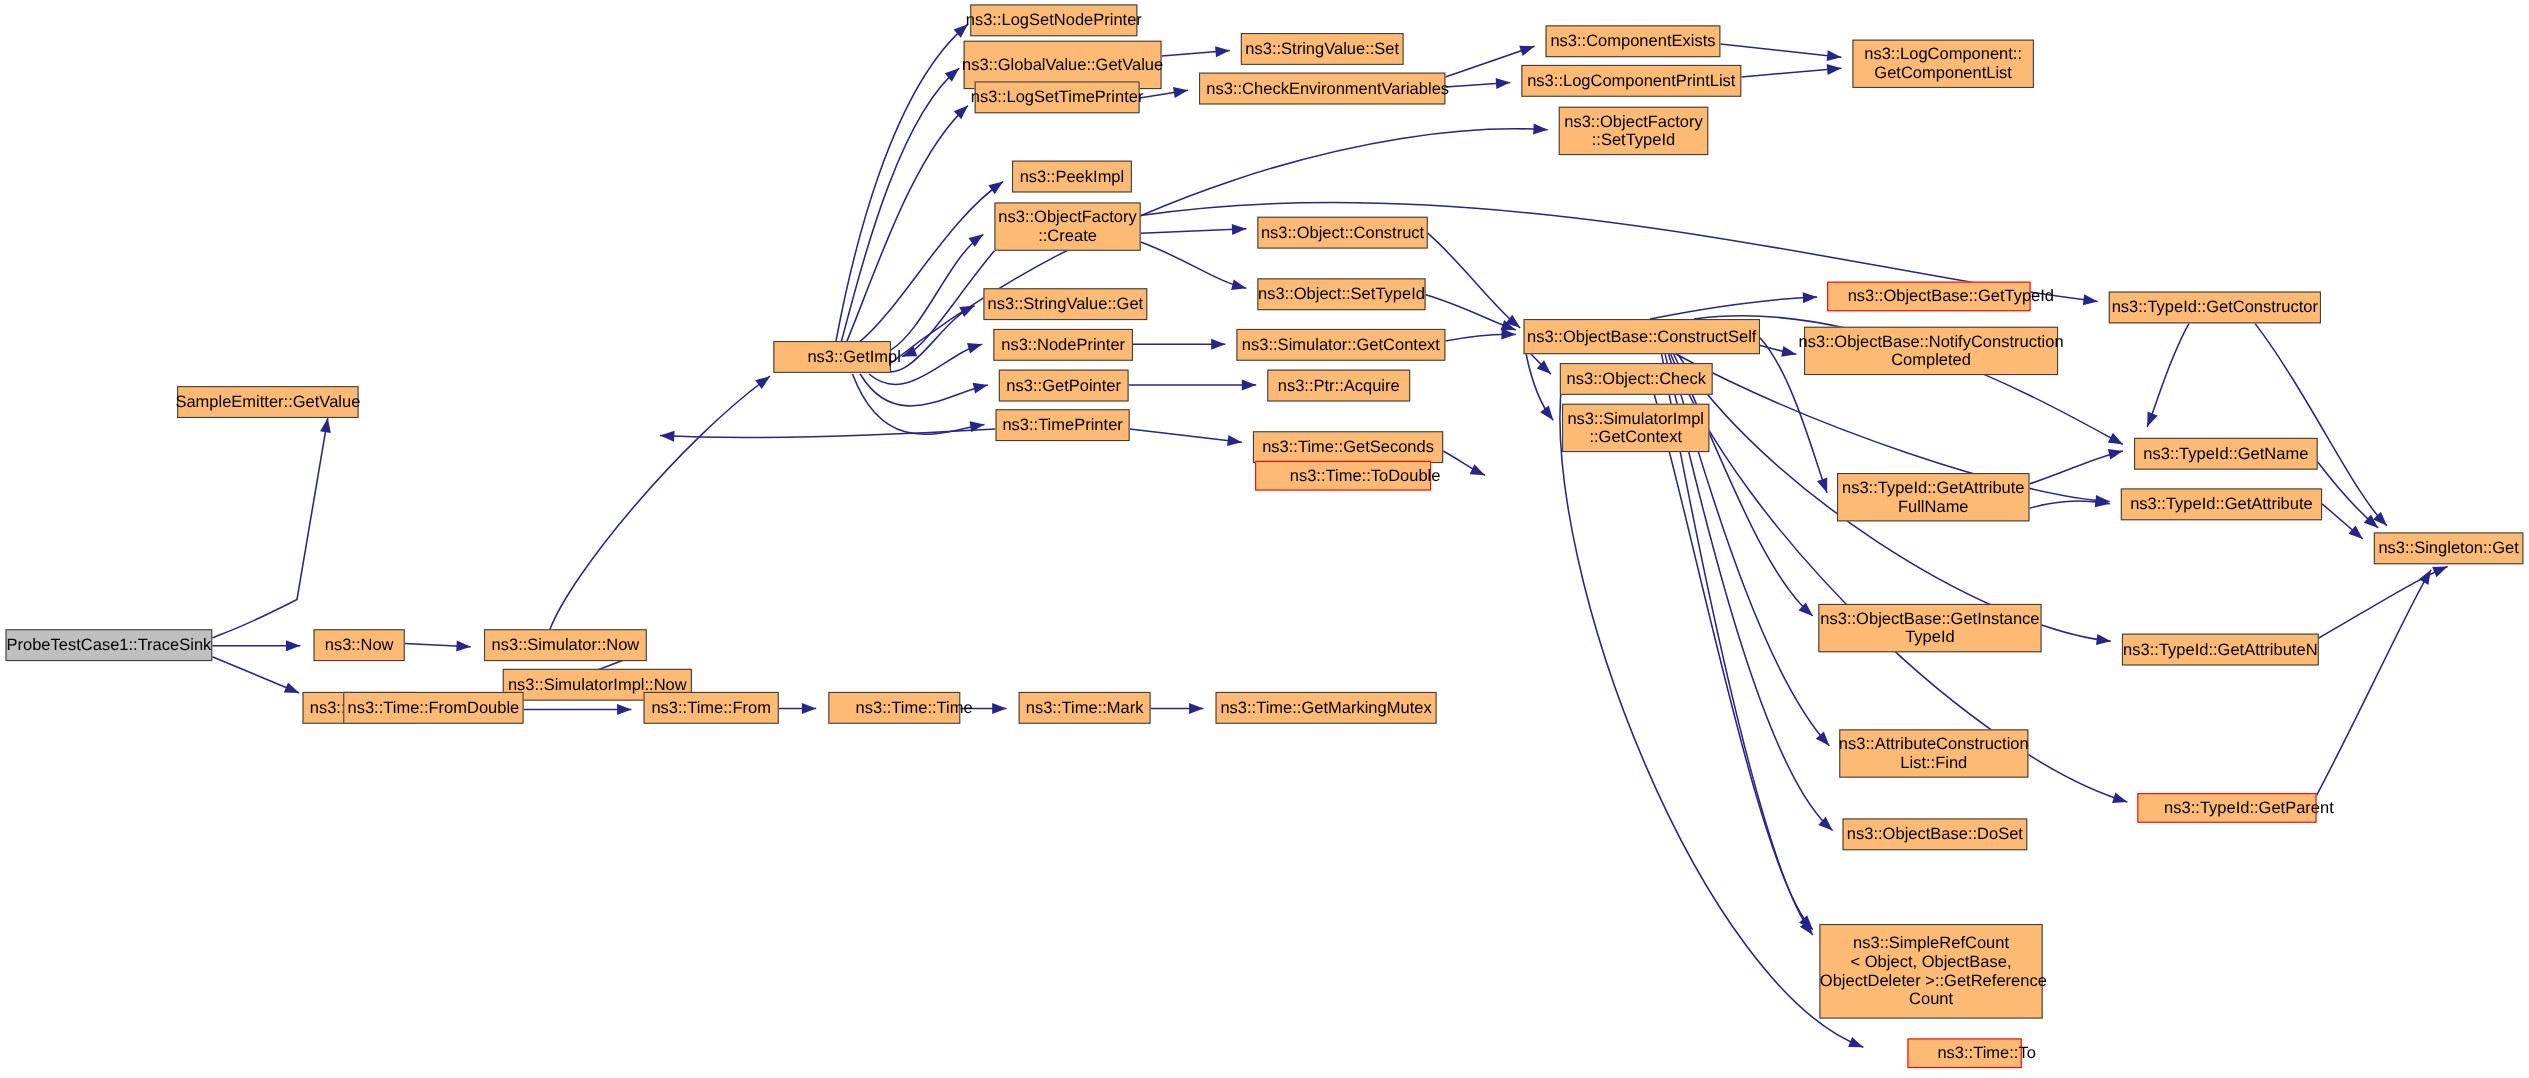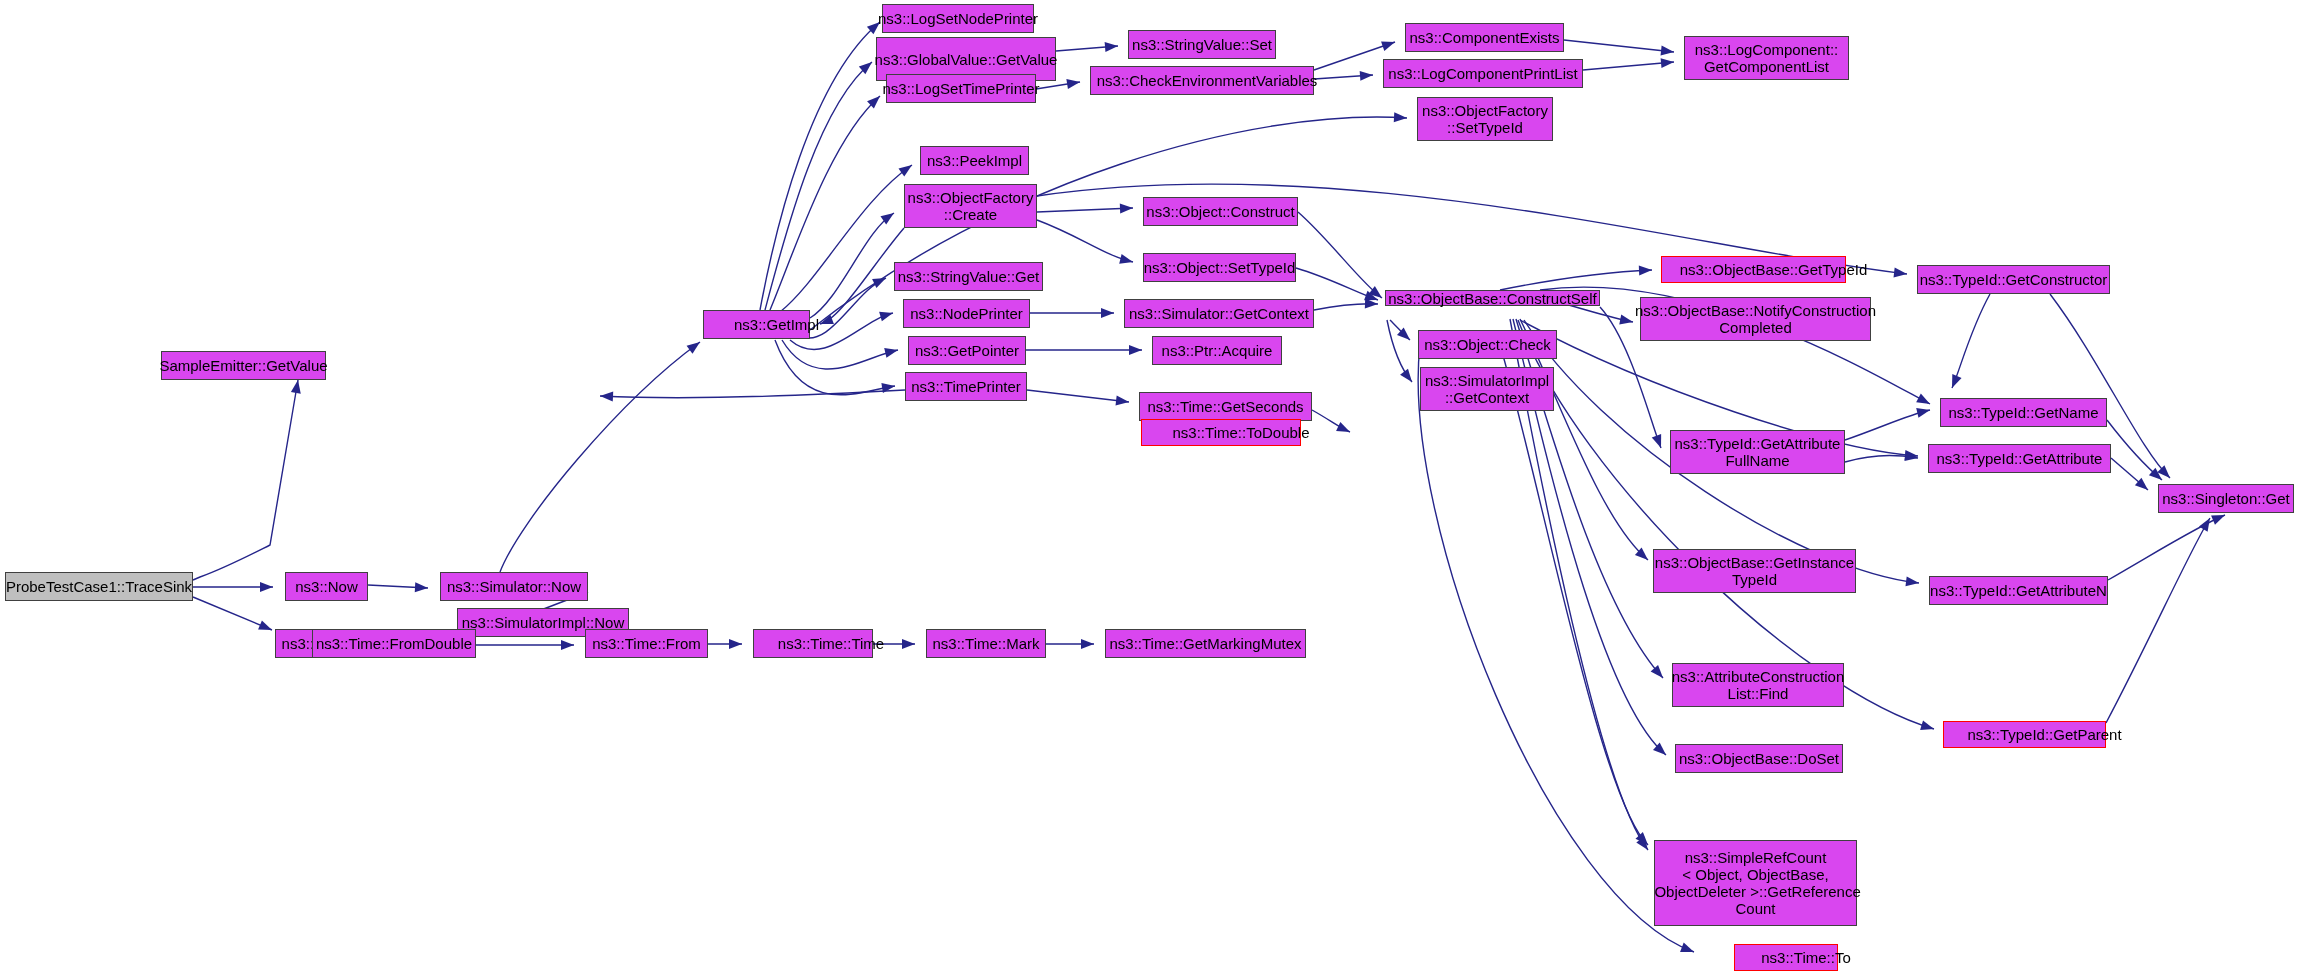--- a/index.html
+++ b/index.html
@@ -6,21 +6,21 @@
   body{font-family:"Liberation Sans","DejaVu Sans",sans-serif;}
   #canvas{position:relative;width:2299px;height:980px;background:#fff;overflow:hidden;}
   svg#edges{position:absolute;left:0;top:0;width:2299px;height:980px;}
   .node{
     position:absolute;
     box-sizing:border-box;
     display:flex;
     align-items:center;
     justify-content:center;
     text-align:center;
-    background:#d946ef;
+    background:#fdba74;
     border:1px solid #404040;
     color:#000;
     font-size:15px;
     line-height:17px;
     white-space:pre;
     letter-spacing:0px;
   }
   .node.red{border:1px solid #ff0000;padding-left:40px;}
   .node.current{background:#bfbfbf;border:1px solid #404040;}
   .edge{fill:none;stroke:#25258a;stroke-width:1.4px;}
@@ -186,21 +186,21 @@
       <div class="node" style="left: 1143px; top: 197px; width: 155px; height: 29px;">ns3::Object::Construct</div>
       <div class="node" style="left: 1143px; top: 253px; width: 153px; height: 29px;">ns3::Object::SetTypeId</div>
       <div class="node" style="left: 894px; top: 262px; width: 149px; height: 29px;">ns3::StringValue::Get</div>
       <div class="node" style="left: 903px; top: 299px; width: 127px; height: 29px;">ns3::NodePrinter</div>
       <div class="node" style="left: 1124px; top: 299px; width: 190px; height: 29px;">ns3::Simulator::GetContext</div>
       <div class="node" style="left: 908px; top: 336px; width: 118px; height: 29px;">ns3::GetPointer</div>
       <div class="node" style="left: 1152px; top: 336px; width: 130px; height: 29px;">ns3::Ptr::Acquire</div>
       <div class="node" style="left: 905px; top: 372px; width: 122px; height: 29px;">ns3::TimePrinter</div>
       <div class="node" style="left: 1139px; top: 392px; width: 173px; height: 29px;">ns3::Time::GetSeconds</div>
       <div class="node red" style="left: 1141px; top: 419px; width: 160px; height: 27px;">ns3::Time::ToDouble</div>
-      <div class="node" style="left: 1385px; top: 290px; width: 215px; height: 16px;">ns3::ObjectBase::ConstructSelf</div>
+      <div class="node" style="left: 1385px; top: 290px; width: 215px; height: 32px;">ns3::ObjectBase::ConstructSelf</div>
       <div class="node" style="left: 1418px; top: 330px; width: 139px; height: 29px;">ns3::Object::Check</div>
       <div class="node" style="left: 1420px; top: 367px; width: 134px; height: 44px;">ns3::SimulatorImpl
 ::GetContext</div>
       <div class="node red" style="left: 1661px; top: 256px; width: 185px; height: 27px;">ns3::ObjectBase::GetTypeId</div>
       <div class="node" style="left: 1640px; top: 297px; width: 231px; height: 44px;">ns3::ObjectBase::NotifyConstruction
 Completed</div>
       <div class="node" style="left: 1670px; top: 430px; width: 175px; height: 44px;">ns3::TypeId::GetAttribute
 FullName</div>
       <div class="node" style="left: 1653px; top: 549px; width: 203px; height: 44px;">ns3::ObjectBase::GetInstance
 TypeId</div>

